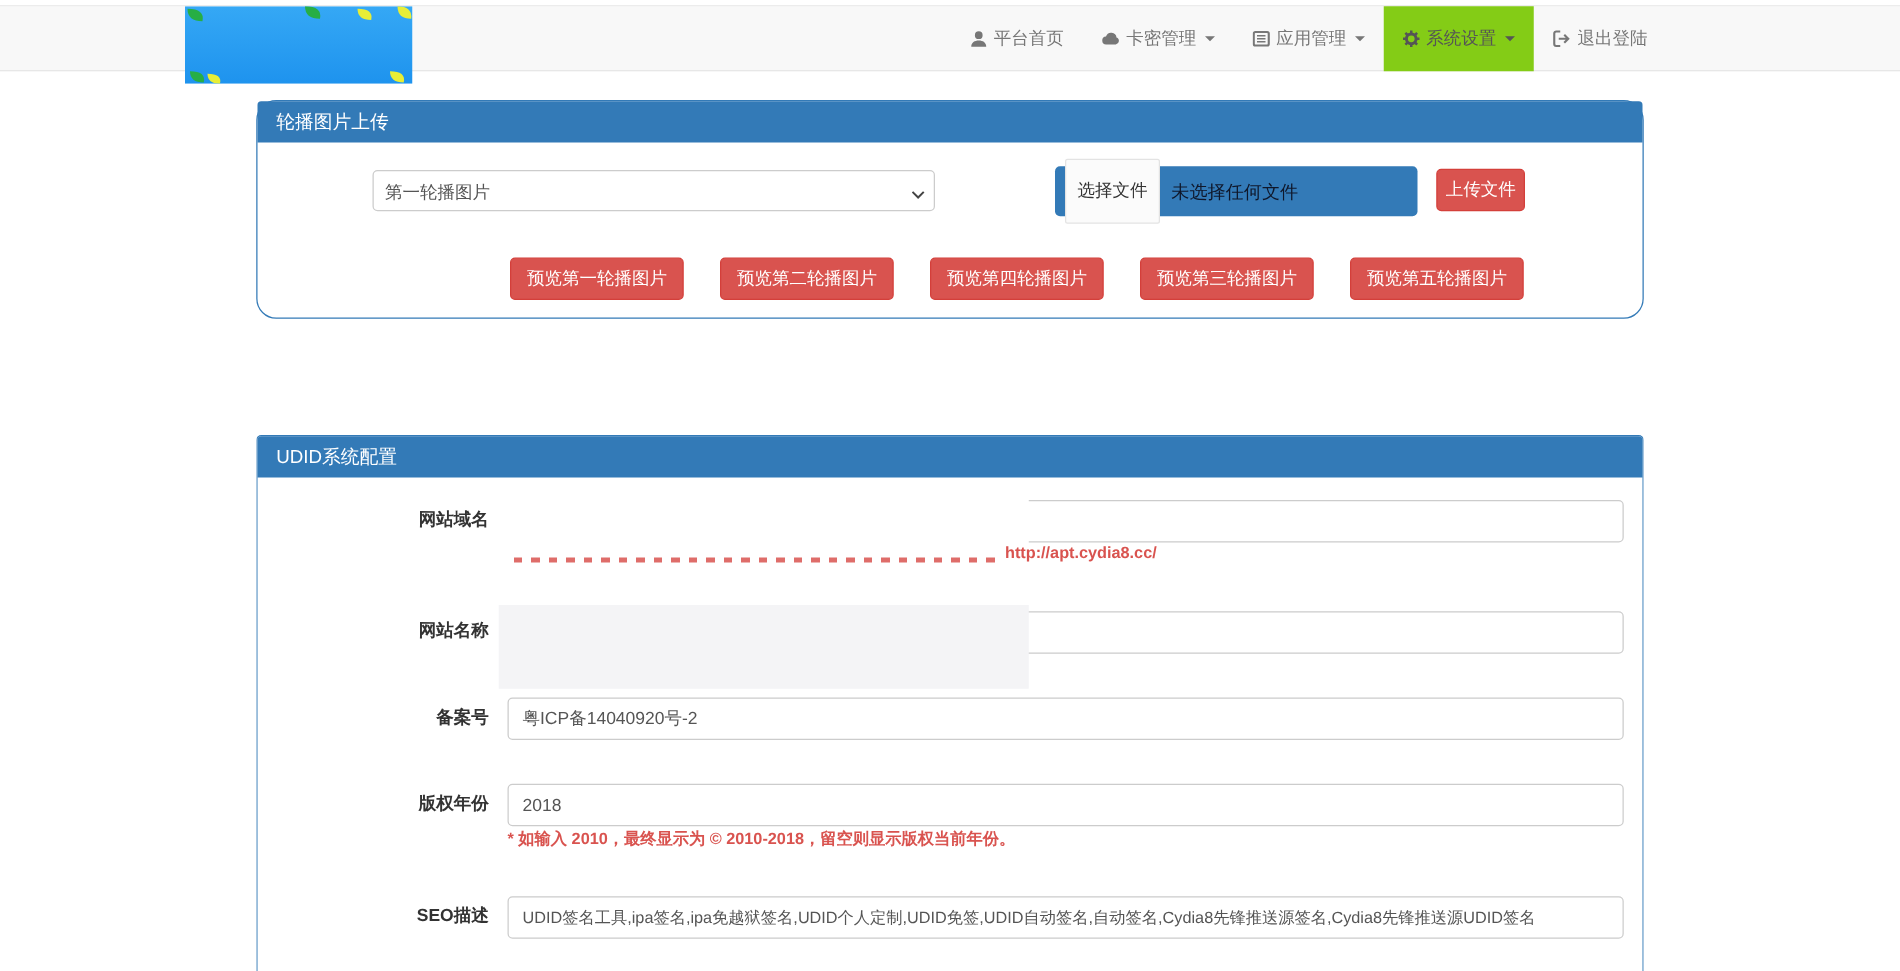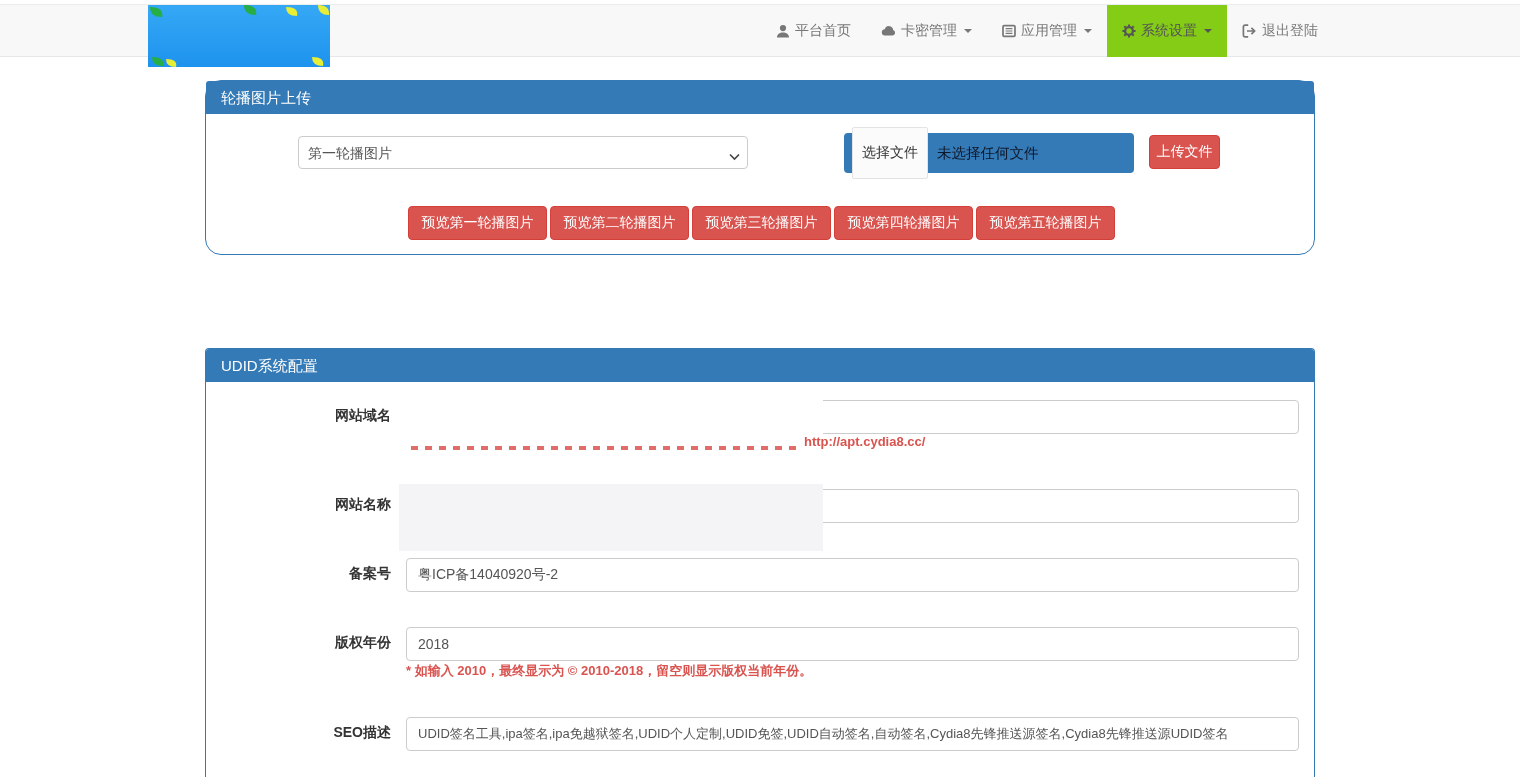--- a/index.html
+++ b/index.html
@@ -80,21 +80,21 @@
     font-family: inherit;
   }
   .file-status { color: #0f172a; font-size: 14.5px; margin-left: 9px; white-space: nowrap; }
 
   .btn-danger {
     background: #d9534f; border: 1px solid #d43f3a; border-radius: 4px;
     color: #fff; font-size: 14px; cursor: pointer; font-family: inherit;
   }
   .upload-btn { position: absolute; left: 943px; top: 21px; width: 71px; height: 34px; }
 
-  .preview-row { position: absolute; left: 202px; top: 92px; display: flex; }
+  .preview-row { position: absolute; left: 202px; top: 92px; display: flex; gap: 26px; }
   .preview-btn { width: 139px; height: 34px; margin-right: 3px; white-space: nowrap; }
 
   
   .form-label {
     position: absolute; left: 20px; width: 165px; text-align: right;
     font-weight: bold; font-size: 14px; color: #333; white-space: nowrap;
   }
   .form-input {
     position: absolute; left: 200px; width: 893px; height: 34px;
     border: 1px solid #ccc; border-radius: 4px; padding: 0 11px;
@@ -211,22 +211,22 @@
     <div class="file-widget">
       <span class="file-btn">选择文件</span>
       <span class="file-status">未选择任何文件</span>
     </div>
 
     <button class="btn-danger upload-btn">上传文件</button>
 
     <div class="preview-row">
       <button class="btn-danger preview-btn">预览第一轮播图片</button>
       <button class="btn-danger preview-btn">预览第二轮播图片</button>
+      <button class="btn-danger preview-btn">预览第四轮播图片</button>
       <button class="btn-danger preview-btn">预览第三轮播图片</button>
-      <button class="btn-danger preview-btn">预览第四轮播图片</button>
       <button class="btn-danger preview-btn">预览第五轮播图片</button>
     </div>
 
   </div>
 </div>
 
 <div class="panel" id="panel-udid">
   <div class="panel-heading">UDID系统配置</div>
   <div class="panel-body">
 

